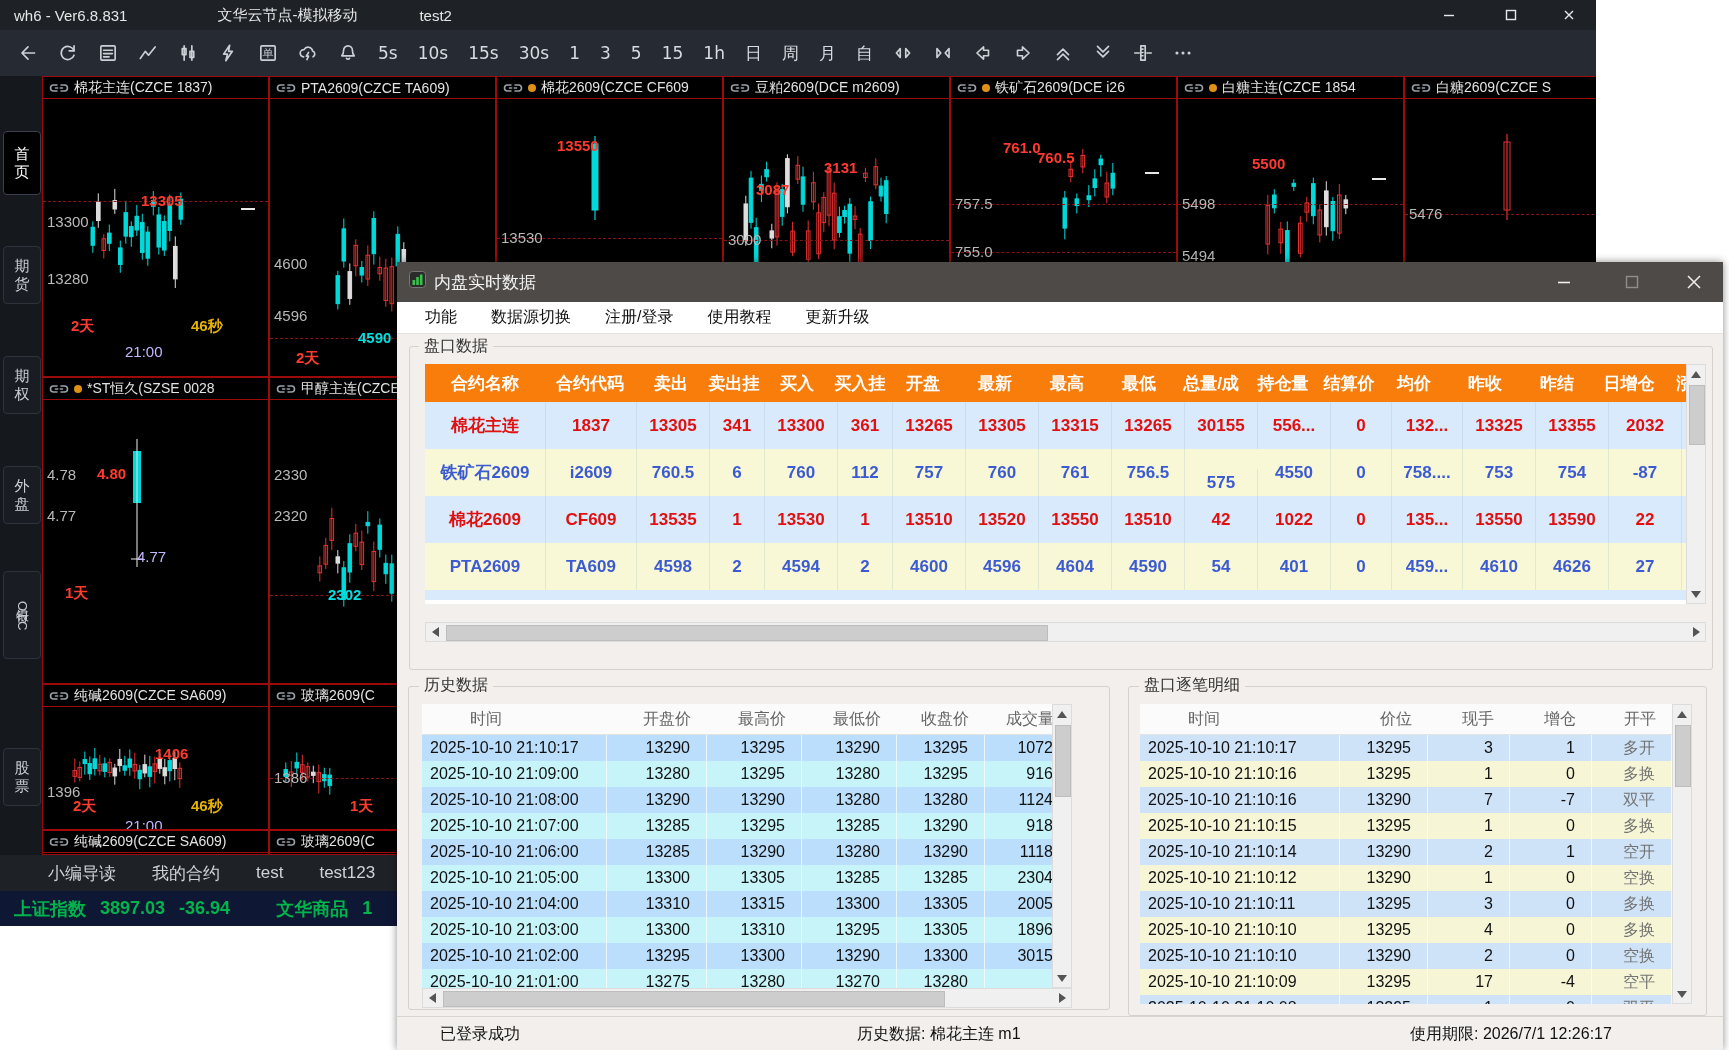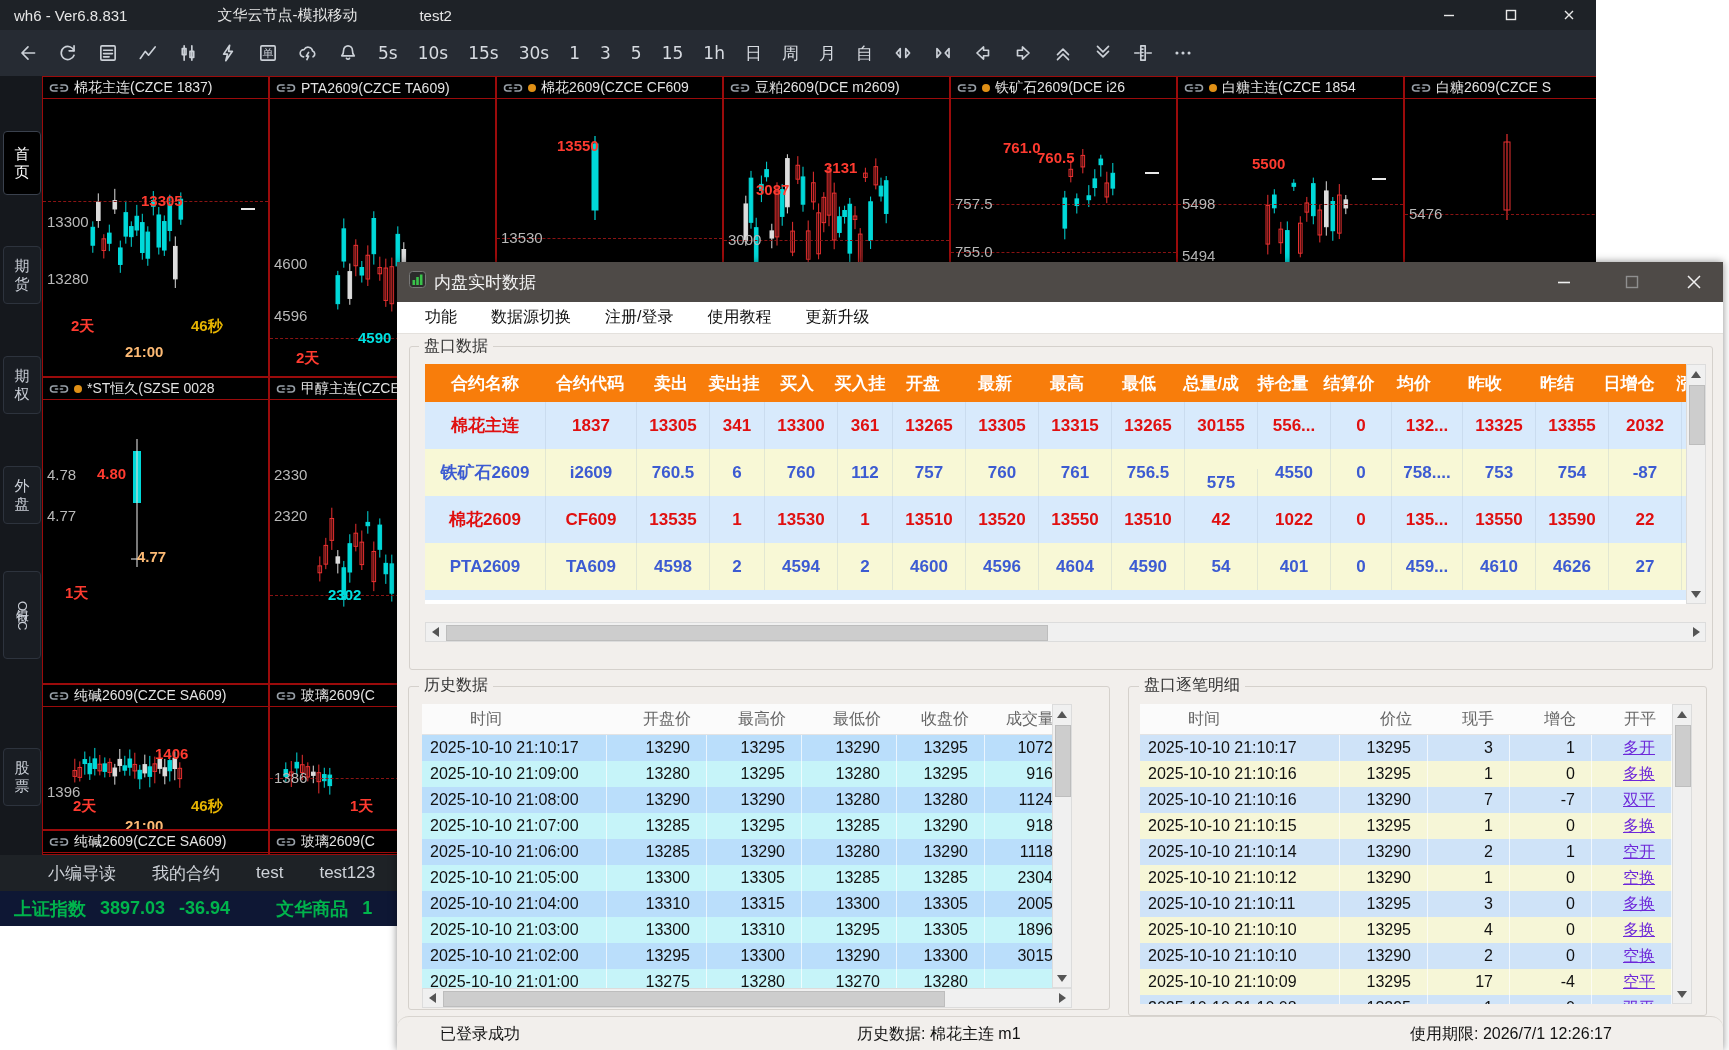--- a/index.html
+++ b/index.html
@@ -28,21 +28,21 @@
   .side-otc{writing-mode:vertical-rl;text-orientation:mixed;letter-spacing:1px;font-size:13px;}
   
   .panel{position:absolute;background:#000;border:1px solid #9b0b0b;box-sizing:border-box;overflow:hidden;}
   .phead{position:absolute;left:0;top:0;right:0;height:21px;display:flex;align-items:center;
     border-bottom:1px solid #9b0b0b;color:#e3e3e3;font-size:14px;white-space:nowrap;background:#000;}
   .phead svg{margin:0 4px 0 5px;flex:none;}
   .pdot{width:8px;height:8px;border-radius:50%;background:#e09016;margin-right:5px;flex:none;}
   .pbody{position:absolute;left:0;top:21px;right:0;bottom:0;}
   .plabel{position:absolute;font-size:15px;white-space:nowrap;line-height:16px;}
   .c-red{color:#ff3b30;font-weight:bold;} .c-axis{color:#b9b9b9;} .c-cyan{color:#00e0e0;font-weight:bold;}
-  .c-yellow{color:#e6b400;font-weight:bold;} .c-white{color:#fdba74;font-weight:bold;}
+  .c-yellow{color:#e6b400;font-weight:bold;} .c-white{color:#c4b5fd;}
   .dashline{position:absolute;left:0;right:0;border-top:1px dashed #8a1414;}
   .wdash{position:absolute;width:14px;height:2px;background:#e8e8e8;}
   
   #tabsbar{left:0;top:855px;width:100%;height:36px;background:#1e2226;display:flex;align-items:center;
     font-size:17px;color:#cfd3d9;}
   .btab{margin:12px 16px;padding:4px 2px;flex:none;}
   .btab.active{color:#f08200;border-bottom:2px solid #f08200;}
   #indexbar{left:0;top:891px;width:100%;height:35px;background:#0e1734;display:flex;align-items:center;
     font-size:18px;font-weight:bold;color:#00b44c;}
   #indexbar span{margin-left:14px;white-space:nowrap;}
@@ -80,23 +80,23 @@
   
   .dt{position:absolute;background:#fff;overflow:hidden;}
   .dt-hrow{display:flex;height:30px;background:#fbfbfb;color:#666;font-size:16px;border-bottom:1px solid #e3e3e3;}
   .dt-hrow div{display:flex;align-items:center;flex:none;white-space:nowrap;box-sizing:border-box;padding-left:48px;}
   .dt-row{display:flex;height:26px;font-size:16px;color:#111;}
   .dt-row div{display:flex;align-items:center;flex:none;white-space:nowrap;box-sizing:border-box;
     border-right:1px solid rgba(255,255,255,.7);}
   .al{justify-content:flex-start;padding-left:8px;} .ar{justify-content:flex-end;padding-right:16px;}
   .hist-a{background:#badefb;} .hist-b{background:#c6f4f9;}
   .det-a{background:#cfe3f8;} .det-b{background:#f6f6d7;}
-  .gray{color:#6d28d9;text-decoration:underline;}
+  .gray{color:#737373;}
   #dlg-status{left:0;top:754px;width:100%;height:34px;border-top:1px solid #d8d4cf;
-    font-size:16px;color:#111;border-radius:12px;}
+    font-size:16px;color:#111;}
   #dlg-status span{position:absolute;top:7px;white-space:nowrap;}
 </style>
 </head>
 <body>
 
 <div id="screen">
 
   <div id="mainwin" class="abs">
     <div id="titlebar" class="abs">
       <span class="t">wh6  -  Ver6.8.831</span>

